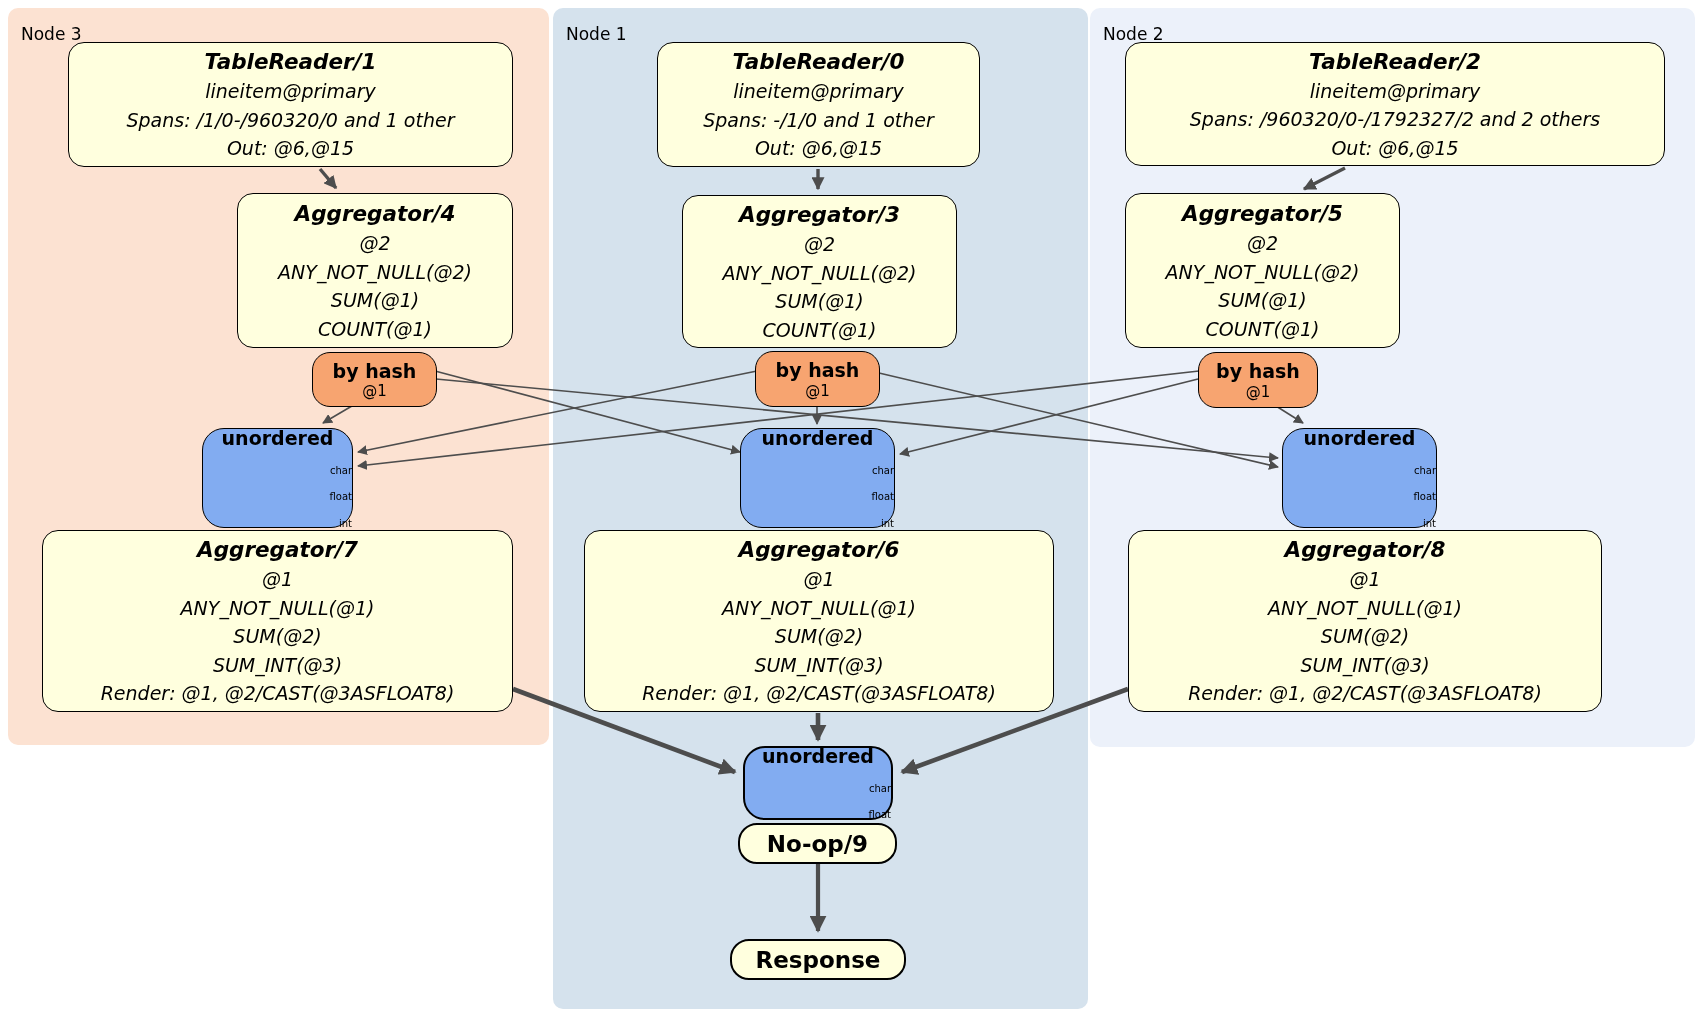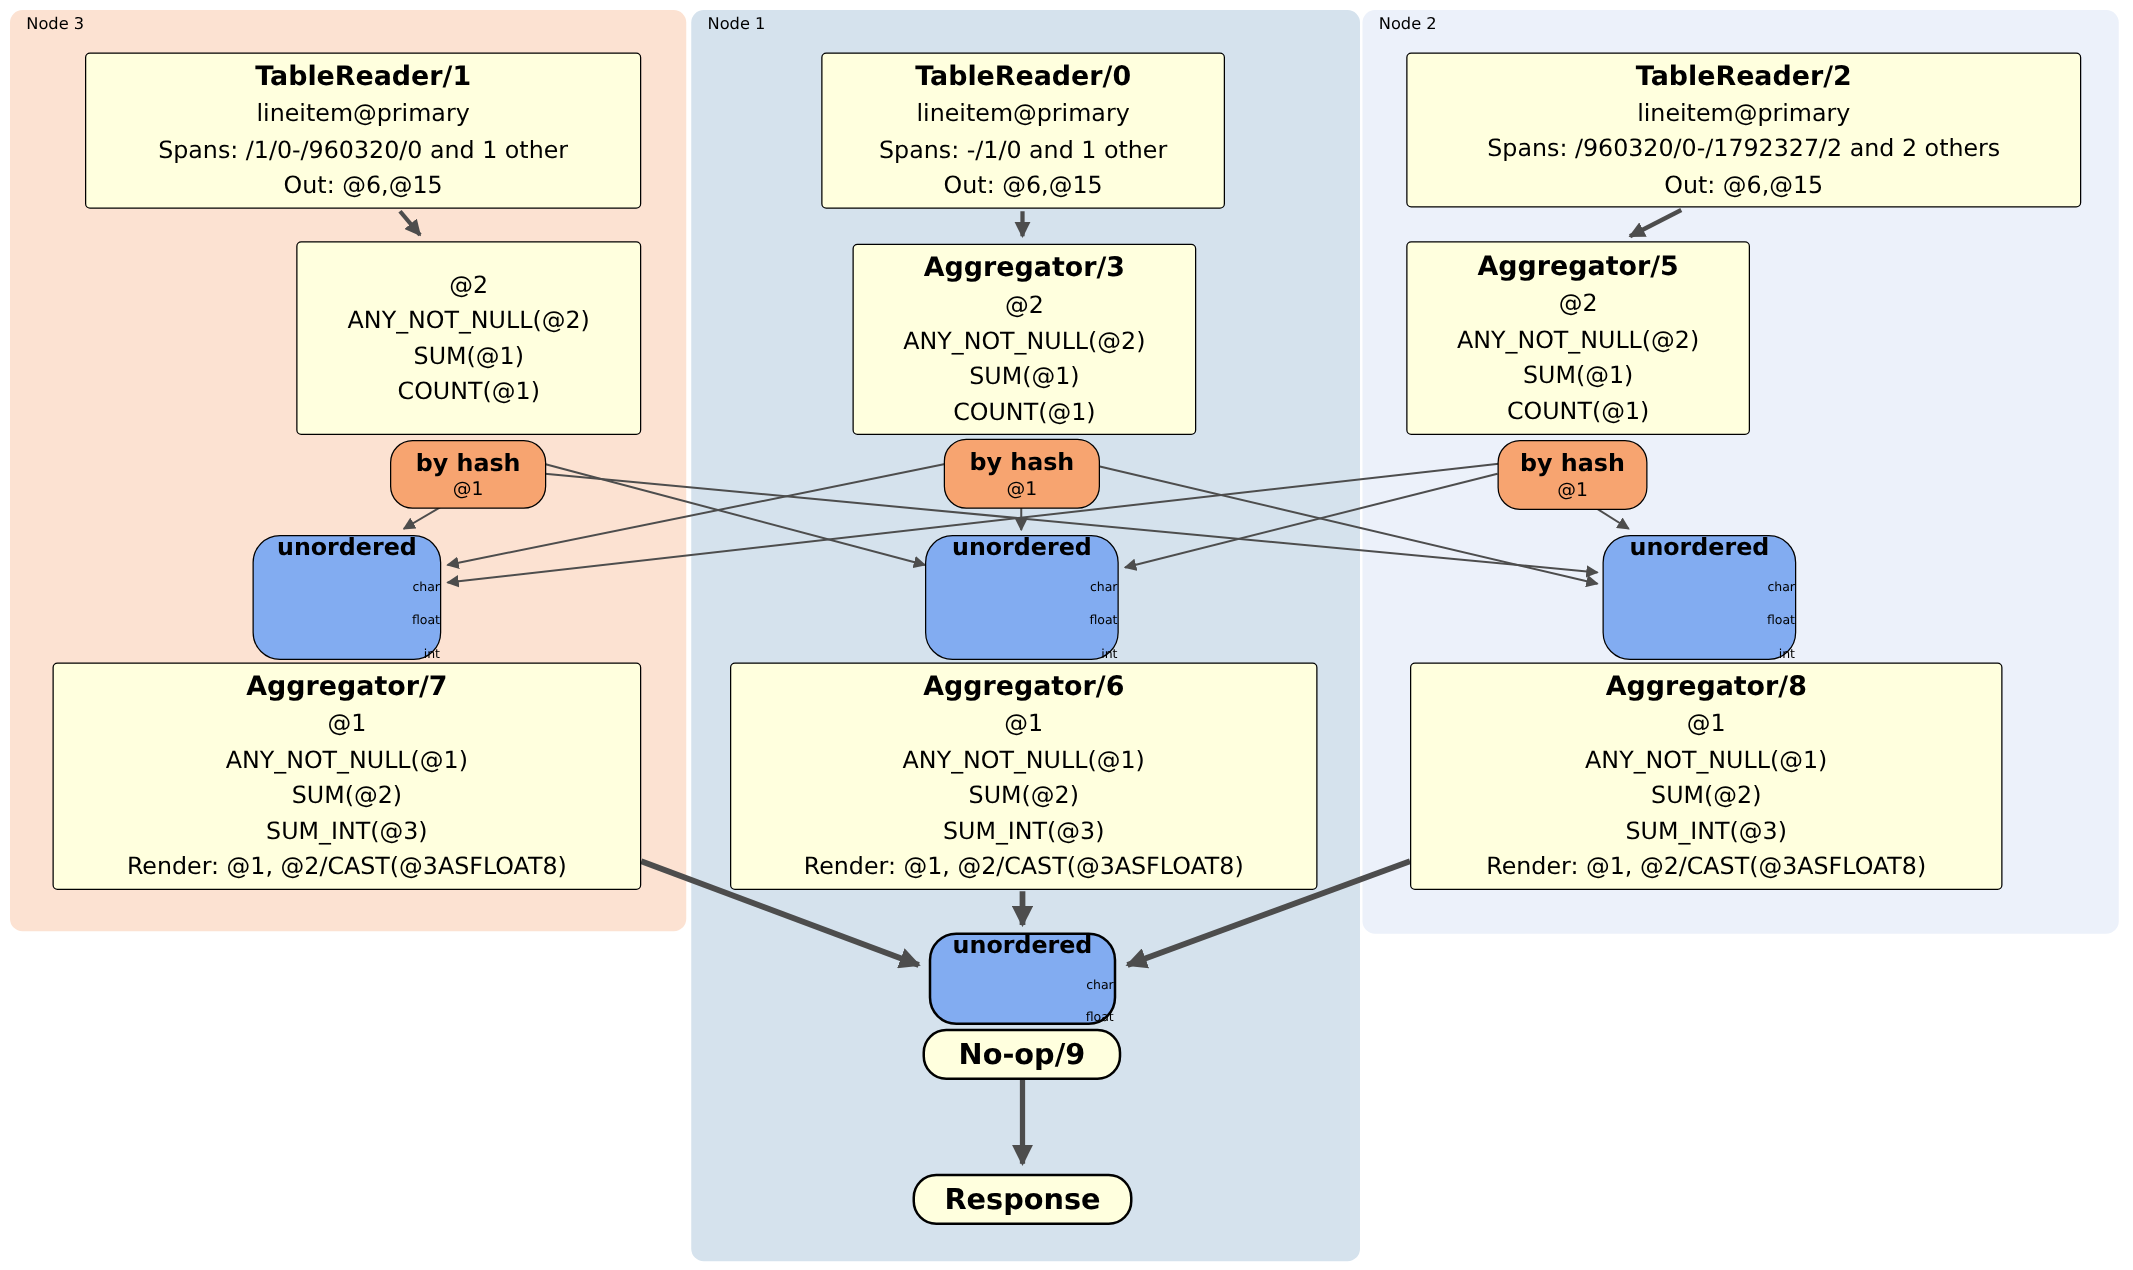--- a/index.html
+++ b/index.html
@@ -4,25 +4,25 @@
 <style>
   html,body{margin:0;padding:0;background:#ffffff;}
   #canvas{
     position:relative;width:1706px;height:1016px;overflow:hidden;
     font-family:"DejaVu Sans","Liberation Sans",sans-serif;color:#000;
   }
   .region{position:absolute;border-radius:10px;}
   #region-node3{left:8px;top:8px;width:541px;height:737px;background:#fce2d2;}
   #region-node1{left:553px;top:8px;width:535px;height:1001px;background:#d5e2ed;}
   #region-node2{left:1090px;top:8px;width:605px;height:739px;background:#ecf1fa;}
-  .region-label{position:absolute;left:13px;top:4px;font-size:13px;color:#000;}
+  .region-label{position:absolute;left:13px;top:16px;font-size:17px;color:#000;}
   .edges{position:absolute;left:0;top:0;z-index:2;pointer-events:none;}
   .box{position:absolute;z-index:3;box-sizing:border-box;text-align:center;
        display:flex;flex-direction:column;justify-content:center;}
-  .proc{background:#ffffde;border:1.7px solid #000;border-radius:4px;font-size:19px;}
+  .proc{background:#ffffde;border:1.7px solid #000;border-radius:16px;font-size:19px;font-style:italic;}
   .proc .t{font-weight:bold;font-size:21.5px;line-height:1.45;}
   .proc .r{line-height:1.5;}
   .router{background:#f7a470;border:1.7px solid #000;border-radius:18px;z-index:4;margin-top:12px;}
   .router .t{font-weight:bold;font-size:19px;line-height:1.3;}
   .router .k{font-size:15px;line-height:1.15;}
   .sync{background:#82acf1;border:1.7px solid #000;border-radius:22px;z-index:4;gap:12px;}
   .sync .t{font-weight:bold;font-size:19px;line-height:1.4;}
   .sync .r{font-size:10px;line-height:1.45;text-align:right;}
   .final{background:#ffffde;border:2.2px solid #000;border-radius:19px;}
   .final .t{font-weight:bold;font-size:23px;}
@@ -79,20 +79,21 @@
   </svg>
 
   <div class="box proc" style="left:68px;top:42px;width:445px;height:125px">
     <div class="t">TableReader/1</div>
     <div class="r">lineitem@primary</div>
     <div class="r">Spans: /1/0-/960320/0 and 1 other</div>
     <div class="r">Out: @6,@15</div>
   </div>
 
   <div class="box proc" style="left:237px;top:193px;width:276px;height:155px">
+    <div class="t">Aggregator/4</div>
     <div class="r">@2</div>
     <div class="r">ANY_NOT_NULL(@2)</div>
     <div class="r">SUM(@1)</div>
     <div class="r">COUNT(@1)</div>
   </div>
 
   <div class="box router" style="left:312px;top:340px;width:125px;height:55px">
     <div class="t">by hash</div>
     <div class="k">@1</div>
   </div>

